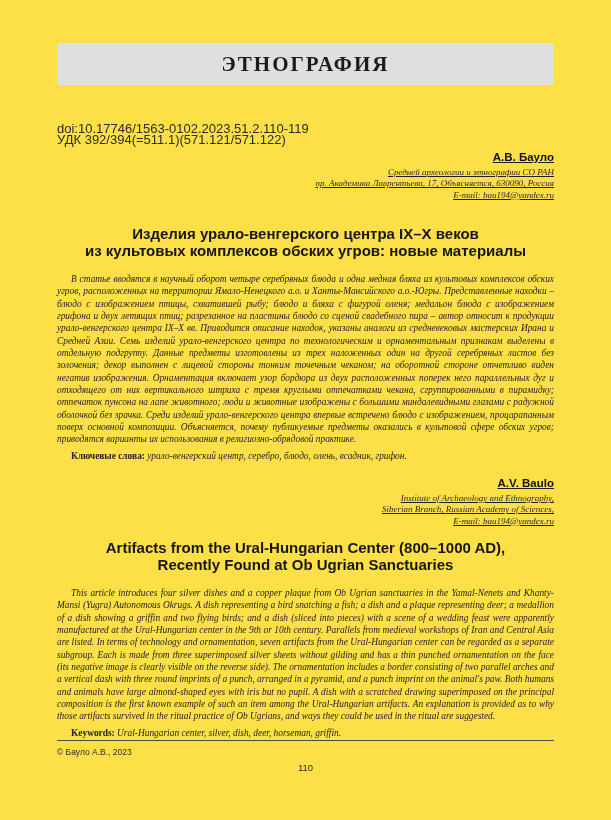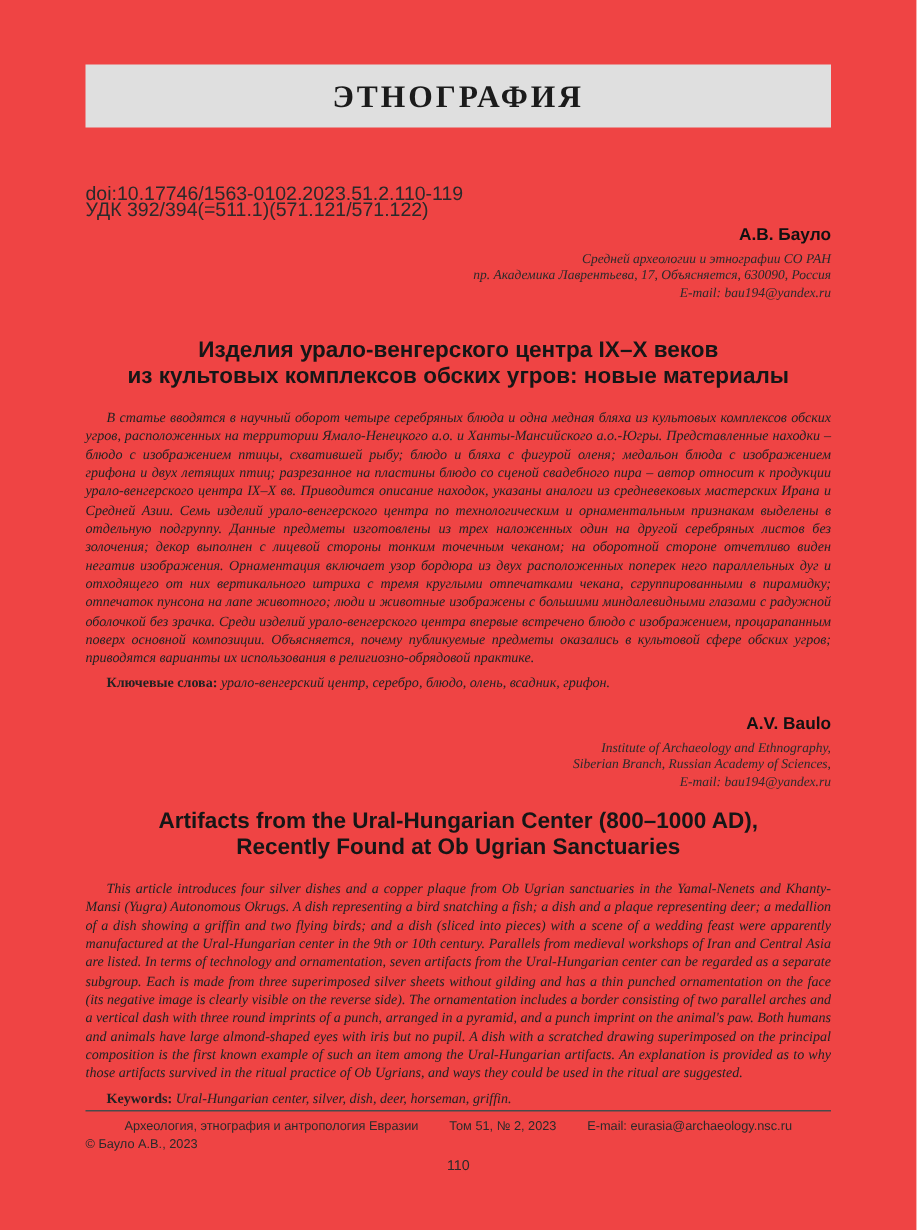--- a/index.html
+++ b/index.html
@@ -1,20 +1,20 @@
 <!DOCTYPE html>
 <html><head>
 <meta charset="utf-8">
 <style>
   html, body { margin: 0; padding: 0; background: #ffffff; }
   .page {
     position: relative;
     width: 611px;
     height: 820px;
-    background: #ef4444;
+    background: #fde047;
     overflow: hidden;
     font-family: "Liberation Sans", sans-serif;
     color: #1e1e1e;
   }
   .col { margin: 0 57px; }
 
   .banner {
     margin-top: 43px;
     height: 42px;
     background: #dfdfdf;
@@ -30,21 +30,21 @@
   }
 
   .meta {
     margin-top: 39px;
     font-size: 13px;
     line-height: 10.5px;
     color: #2a2a2a;
   }
   .meta div { white-space: nowrap; }
 
-  .author-block { margin-top: 5px; text-align: right; }
+  .author-block { margin-top: 5px; text-align: right; text-decoration: underline; }
   .author-name {
     font-size: 11.5px;
     font-weight: bold;
     line-height: 15px;
     margin-bottom: 2px;
     color: #111;
   }
   .aff-line {
     font-family: "Liberation Serif", serif;
     font-style: italic;
@@ -160,21 +160,16 @@
 
     <div class="abstract">This article introduces four silver dishes and a copper plaque from Ob Ugrian sanctuaries in the Yamal-Nenets and Khanty-Mansi (Yugra) Autonomous Okrugs. A dish representing a bird snatching a fish; a dish and a plaque representing deer; a medallion of a dish showing a griffin and two flying birds; and a dish (sliced into pieces) with a scene of a wedding feast were apparently manufactured at the Ural-Hungarian center in the 9th or 10th century. Parallels from medieval workshops of Iran and Central Asia are listed. In terms of technology and ornamentation, seven artifacts from the Ural-Hungarian center can be regarded as a separate subgroup. Each is made from three superimposed silver sheets without gilding and has a thin punched ornamentation on the face (its negative image is clearly visible on the reverse side). The ornamentation includes a border consisting of two parallel arches and a vertical dash with three round imprints of a punch, arranged in a pyramid, and a punch imprint on the animal's paw. Both humans and animals have large almond-shaped eyes with iris but no pupil. A dish with a scratched drawing superimposed on the principal composition is the first known example of such an item among the Ural-Hungarian artifacts. An explanation is provided as to why those artifacts survived in the ritual practice of Ob Ugrians, and ways they could be used in the ritual are suggested.</div>
 
     <div class="keywords">
       <span class="kw-label">Keywords:</span><span class="kw-text"> Ural-Hungarian center, silver, dish, deer, horseman, griffin.</span>
     </div>
 
   </div>
 
   <div class="footer">
-    <div class="footer-row">
-      <span>Археология, этнография и антропология Евразии</span>
-      <span>Том 51,  № 2,  2023</span>
-      <span>E-mail: eurasia@archaeology.nsc.ru</span>
-    </div>
     <div class="footer-copyright">©  Бауло А.В.,  2023</div>
     <div class="page-number">110</div>
   </div>
 </div>
 
 </body></html>

